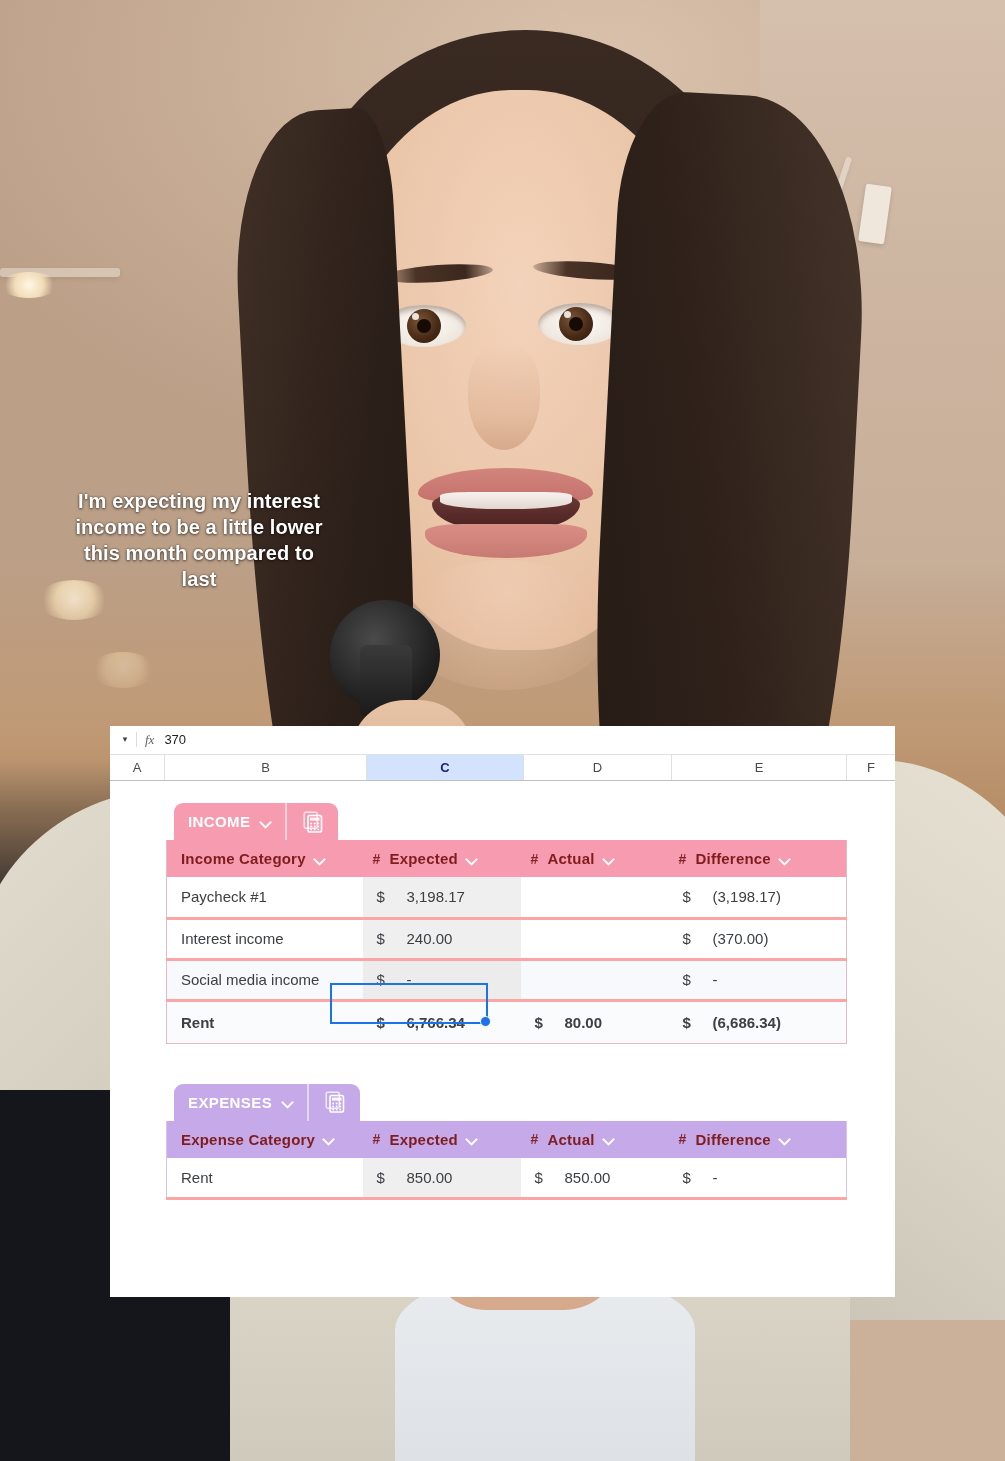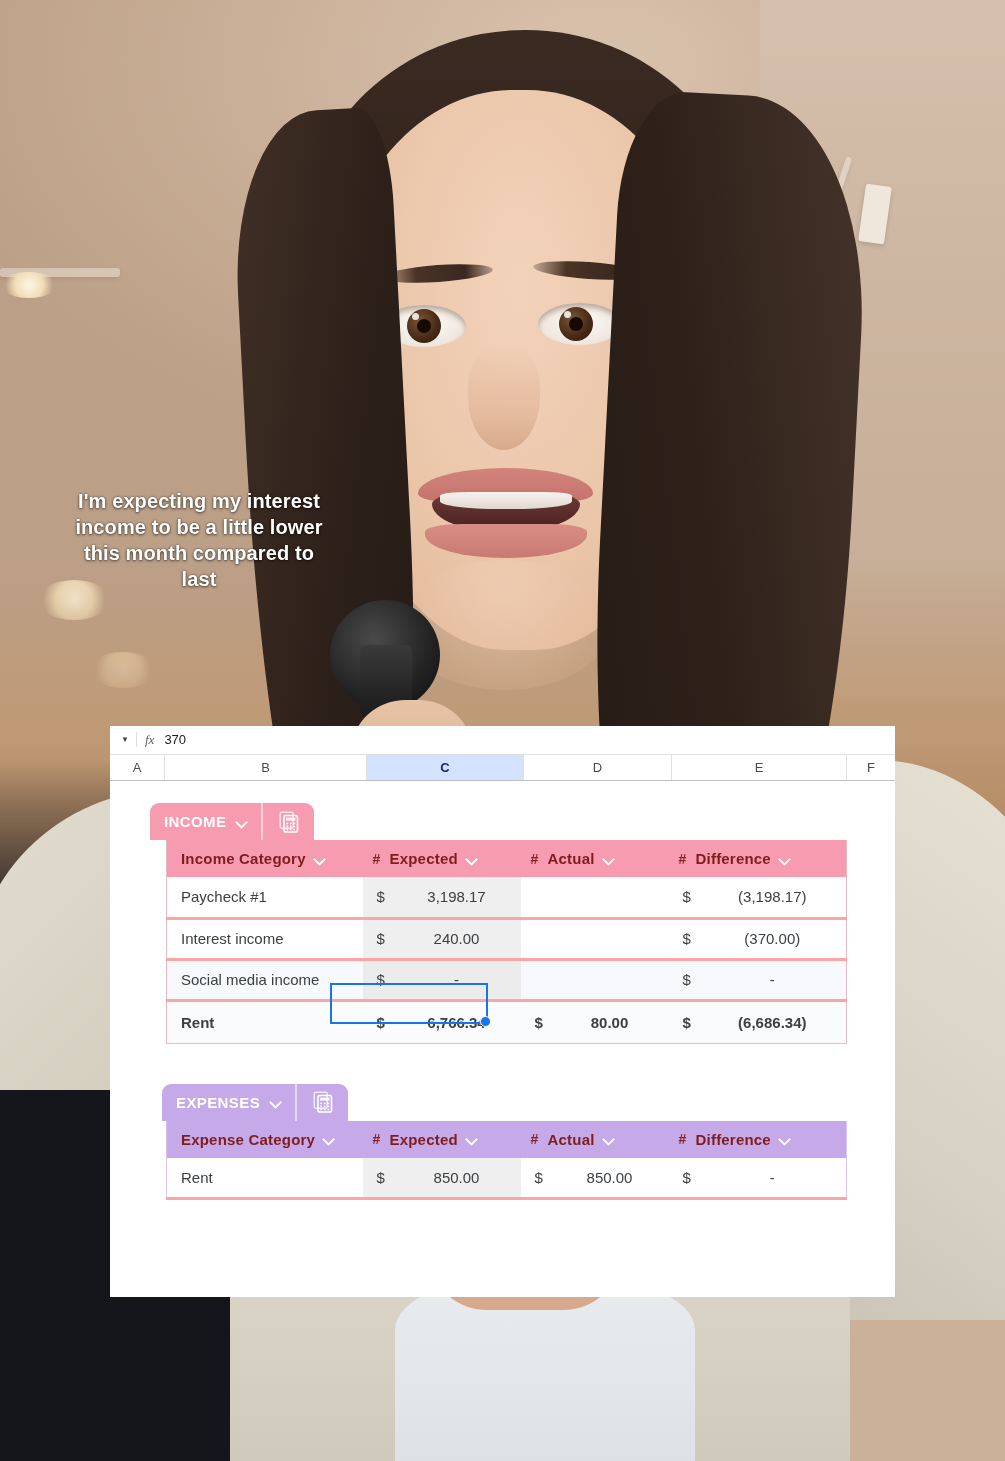--- a/index.html
+++ b/index.html
@@ -210,21 +210,21 @@
   .colh.c-c { width:157px; }
   .colh.c-d { width:148px; }
   .colh.c-e { width:175px; }
   .colh.c-f { width:48px; border-right:none; }
 
   .grid-area { position:relative; height:516px; background:#fff; }
 
   
   .tab-row { position:relative; height:37px; }
   .tab-chip {
-    position:absolute; left:40px; top:0;
+    position:absolute; left:64px; top:0;
     display:flex; align-items:stretch;
     border-radius:9px 9px 0 0; overflow:hidden;
   }
   .tab-label {
     display:flex; align-items:center; gap:11px;
     padding:0 14px; height:37px;
     font-size:15px; font-weight:bold; color:#fff; letter-spacing:.4px;
   }
   .tab-icon-box {
     display:flex; align-items:center; justify-content:center;
@@ -259,21 +259,21 @@
     height:41px; padding:0 14px;
     font-size:15px; color:#3c4043;
     border-bottom:3px solid #fca5a5;
     vertical-align:middle;
     background:#ffffff;
   }
   .tbl tr.alt td { background:#f7f9fc; }
   .tbl td.expcol { background:#efefef; }
   .tbl tr.alt td.expcol { background:#ececec; }
   .cur { text-align:left; width:30px; padding-right:0; color:#5f6368; }
-  .amt { text-align:center; padding-left:0; }
+  .amt { text-align:left; padding-left:0; }
   .cat { width:196px; }
 
   .total-row td {
     font-weight:bold; color:#3c4043;
     background:#fafbfd !important;
     border-top:2px solid #202124;
     border-bottom:none;
     height:43px;
   }
   .tblwrap { position:relative; }
@@ -484,21 +484,21 @@
             <td class="amt">(6,686.34)</td>
           </tr>
         </tbody>
       </table>
       <div class="selcell"></div>
     </div>
 
     <div class="spacer"></div>
 
     <div class="tab-row">
-      <div class="tab-chip" style="background:#c5a9e9;margin-left:12px;">
+      <div class="tab-chip" style="background:#c5a9e9;">
         <div class="tab-label">
           <span>EXPENSES</span>
           <span class="chev"></span>
         </div>
         <div class="tab-icon-box">
           <svg class="calcicon" viewBox="0 0 20 22">
             <rect x="1.2" y="1.2" width="13" height="16" rx="1.6" fill="none" stroke="#ffffff" stroke-width="1.5" opacity=".75"></rect>
             <rect x="5" y="4.5" width="13.5" height="16.5" rx="1.8" fill="none" stroke="#ffffff" stroke-width="1.6"></rect>
             <rect x="7" y="6.6" width="9.5" height="3" fill="#ffffff" opacity=".9"></rect>
             <circle cx="8.2" cy="12.4" r="1" fill="#fff"></circle>

